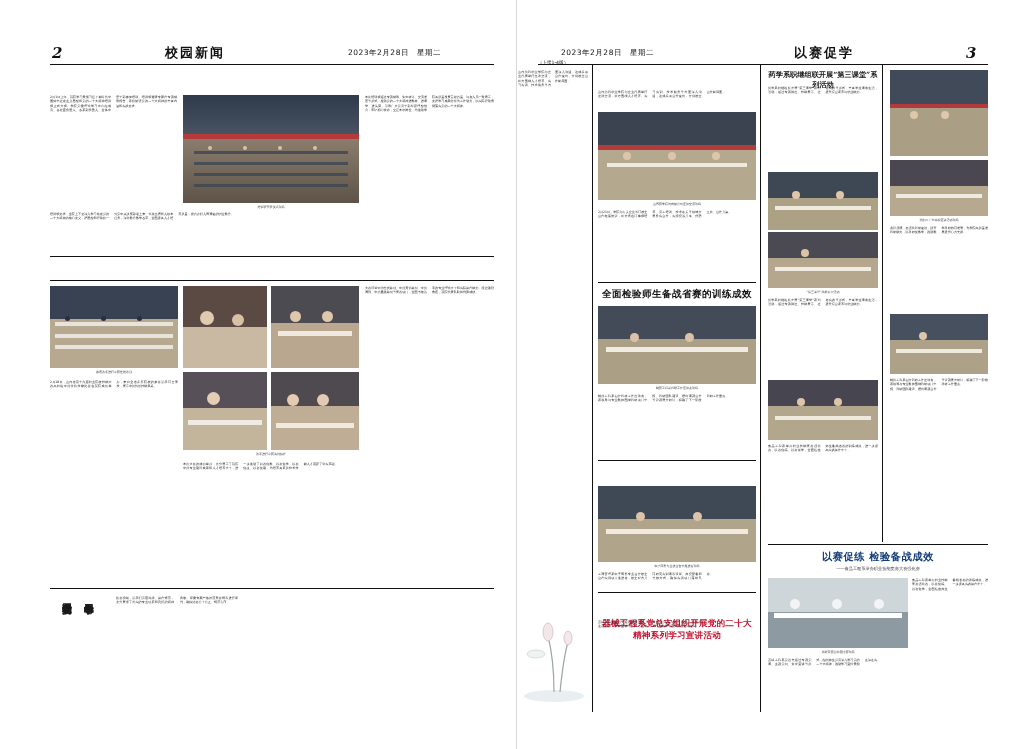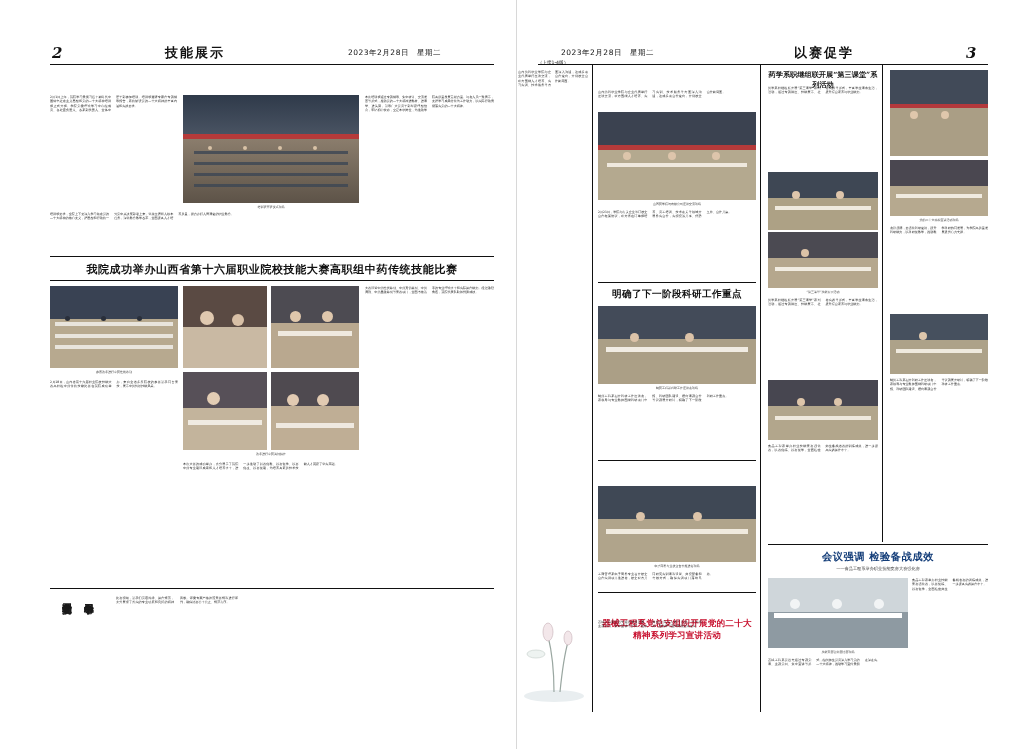--- a/index.html
+++ b/index.html
@@ -45,21 +45,21 @@
 <body>
 
 <div class="page">
 
   <div class="half left-half">
 
     <div class="masthead" style="left:52px;top:44px;">
       <span class="mh-num">2</span>
     </div>
     <div class="masthead" style="left:165px;top:44px;">
-      <span class="mh-title">技能展示</span>
+      <span class="mh-title">校园新闻</span>
     </div>
     <div class="masthead" style="left:348px;top:48px;">
       <span class="mh-date">2023年2月28日　星期二</span>
     </div>
     <div class="rule" style="left:50px;top:64px;width:444px;height:1.4px;"></div>
 
 
     <div class="col-text" style="position:absolute;left:50px;top:95px;width:127px;height:155px;column-count:2;column-gap:5px;">2月1日上午，我院学习贯彻习近平新时代中国特色社会主义思想和党的二十大精神培训班正式开班。学院党委理论学习中心组成员、各处室负责人、各系部负责人、全体中层干部参加培训。培训班邀请专家作专题辅导报告，系统解读党的二十大精神的丰富内涵和实践要求。</div>
 
     <div class="photo" style="left:183px;top:95px;width:176px;height:108px;background:#6d727a;">
@@ -76,21 +76,20 @@
       <div class="dot" style="left:74%;top:47%;width:4px;height:4px;background:#d9c2a6;"></div>
     </div>
     <div class="cap" style="left:183px;top:205px;width:176px;">培训班开班仪式现场</div>
 
     <div class="col-text" style="position:absolute;left:365px;top:95px;width:129px;height:108px;column-count:2;column-gap:5px;">本次培训班通过专题辅导、集中研讨、交流发言等形式，推动党的二十大精神进教材、进课堂、进头脑，引导广大党员干部坚定理想信念，牢记初心使命，立足本职岗位，为推动学院高质量发展贡献力量。与会人员一致表示，要把学习成果转化为工作动力，以实际行动贯彻落实党的二十大精神。</div>
 
     <div class="col-text" style="position:absolute;left:50px;top:212px;width:444px;height:38px;column-count:7;column-gap:5px;">培训班要求，全院上下要深入学习领会党的二十大精神的核心要义，把思想和行动统一到党中央决策部署上来，坚持立德树人根本任务，深化教育教学改革，全面提高人才培养质量，努力办好人民满意的职业教育。</div>
 
     <div class="rule" style="left:50px;top:256px;width:444px;height:1px;"></div>
 
-    <div class="hl" style="left:50px;top:262px;width:444px;font-size:11px;letter-spacing:.6px;">我院成功举办山西省第十六届职业院校技能大赛高职组中药传统技能比赛</div>
     <div class="rule" style="left:50px;top:280px;width:444px;height:1px;"></div>
 
     <div class="photo" style="left:50px;top:286px;width:128px;height:82px;">
       <div class="sky" style="background:#394253;height:40%;"></div>
       <div class="ground" style="background:#b7a98f;height:60%;"></div>
       <div class="bar" style="left:4%;top:44%;width:92%;height:4px;background:#e8e4dc;"></div>
       <div class="bar" style="left:4%;top:58%;width:92%;height:4px;background:#e8e4dc;"></div>
       <div class="bar" style="left:4%;top:72%;width:92%;height:4px;background:#e8e4dc;"></div>
       <div class="dot" style="left:12%;top:36%;width:5px;height:5px;background:#2a2f3a;"></div>
       <div class="dot" style="left:40%;top:36%;width:5px;height:5px;background:#2a2f3a;"></div>
@@ -174,21 +173,21 @@
       <div class="bar" style="left:6%;top:58%;width:88%;height:4px;background:#efe9de;"></div>
       <div class="dot" style="left:16%;top:46%;width:8px;height:8px;background:#ddc5ab;"></div>
       <div class="dot" style="left:44%;top:46%;width:8px;height:8px;background:#ddc5ab;"></div>
       <div class="dot" style="left:72%;top:46%;width:8px;height:8px;background:#ddc5ab;"></div>
     </div>
     <div class="cap" style="left:82px;top:202px;width:158px;">山西药学院与有限公司座谈交流现场</div>
 
     <div class="col-text" style="position:absolute;left:82px;top:210px;width:158px;height:68px;column-count:3;column-gap:5px;">2月21日，学院与有关企业签订校企合作框架协议，双方将在订单班培养、员工培训、技术攻关等领域开展务实合作，实现资源共享、优势互补、合作共赢。</div>
 
     <div class="rule" style="left:82px;top:282px;width:158px;height:1px;"></div>
-    <div class="hl" style="left:82px;top:288px;width:158px;font-size:9.6px;letter-spacing:.4px;">明确了下一阶段科研工作重点</div>
+    <div class="hl" style="left:82px;top:288px;width:158px;font-size:9.6px;letter-spacing:.4px;">全面检验师生备战省赛的训练成效</div>
 
     <div class="photo" style="left:82px;top:306px;width:158px;height:78px;background:#6b6e75;">
       <div class="sky" style="background:#434b59;height:42%;"></div>
       <div class="ground" style="background:#ab9f86;height:58%;"></div>
       <div class="bar" style="left:5%;top:52%;width:90%;height:5px;background:#f1ece3;"></div>
       <div class="dot" style="left:20%;top:34%;width:9px;height:9px;background:#dcc3a8;"></div>
       <div class="dot" style="left:55%;top:34%;width:9px;height:9px;background:#dcc3a8;"></div>
     </div>
     <div class="cap" style="left:82px;top:386px;width:158px;">制药工程系科研工作座谈会现场</div>
 
@@ -248,21 +247,21 @@
       <div class="sky" style="background:#474650;height:44%;"></div>
       <div class="ground" style="background:#b2a68c;height:56%;"></div>
       <div class="bar" style="left:6%;top:60%;width:88%;height:4px;background:#efe9dd;"></div>
       <div class="dot" style="left:26%;top:30%;width:8px;height:8px;background:#ddc5aa;"></div>
       <div class="dot" style="left:60%;top:30%;width:8px;height:8px;background:#ddc5aa;"></div>
     </div>
 
     <div class="col-text" style="position:absolute;left:252px;top:444px;width:110px;height:96px;column-count:2;column-gap:5px;">食品工程系举办职业技能竞赛强化赛，以赛促练、以赛促学，全面检验师生备战省赛的训练成效，进一步提高实践操作水平。</div>
 
     <div class="rule" style="left:252px;top:544px;width:220px;height:1px;"></div>
-    <div class="hl hl-blue" style="left:252px;top:550px;width:220px;font-size:10.2px;letter-spacing:.6px;">会议强调  检验备战成效</div>
+    <div class="hl hl-blue" style="left:252px;top:550px;width:220px;font-size:10.2px;letter-spacing:.6px;">以赛促练  检验备战成效</div>
     <div class="sub" style="left:252px;top:566px;width:220px;">——食品工程系举办职业技能竞赛大赛强化赛</div>
 
     <div class="photo" style="left:252px;top:578px;width:140px;height:70px;background:#7e8a92;">
       <div class="sky" style="background:#cfd6da;height:48%;"></div>
       <div class="ground" style="background:#8e9aa2;height:52%;"></div>
       <div class="bar" style="left:4%;top:50%;width:92%;height:5px;background:#ffffff;"></div>
       <div class="dot" style="left:16%;top:30%;width:10px;height:10px;background:#f2f4f5;"></div>
       <div class="dot" style="left:46%;top:30%;width:10px;height:10px;background:#f2f4f5;"></div>
       <div class="dot" style="left:76%;top:30%;width:10px;height:10px;background:#f2f4f5;"></div>
     </div>

